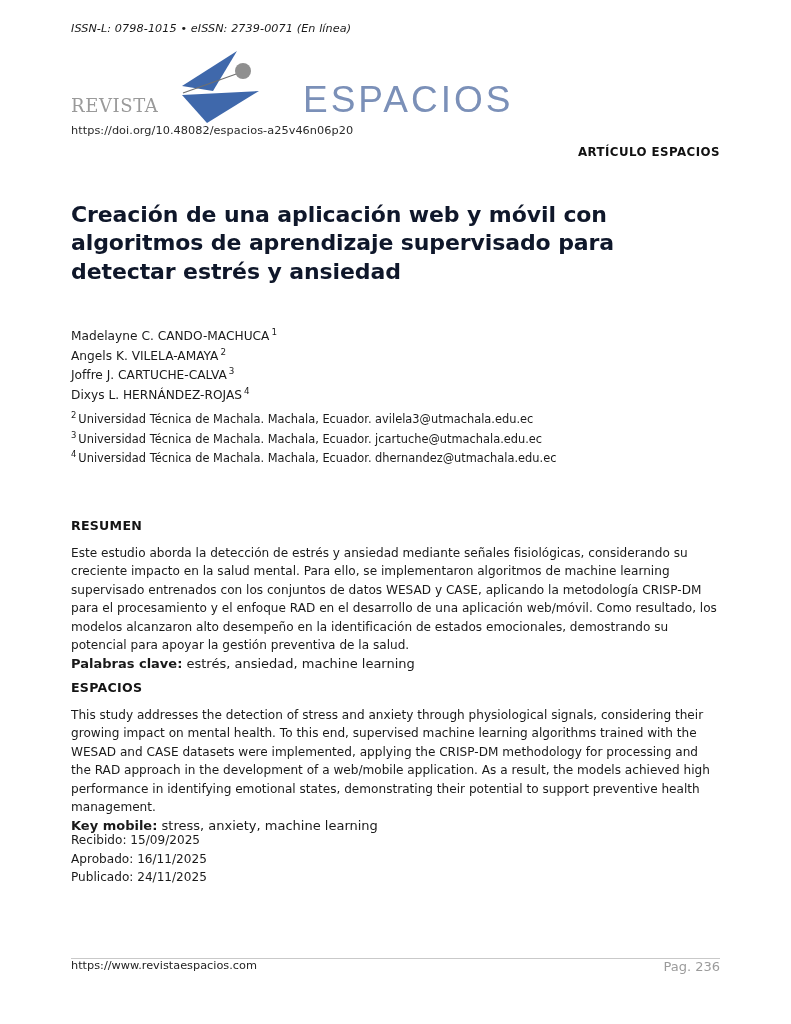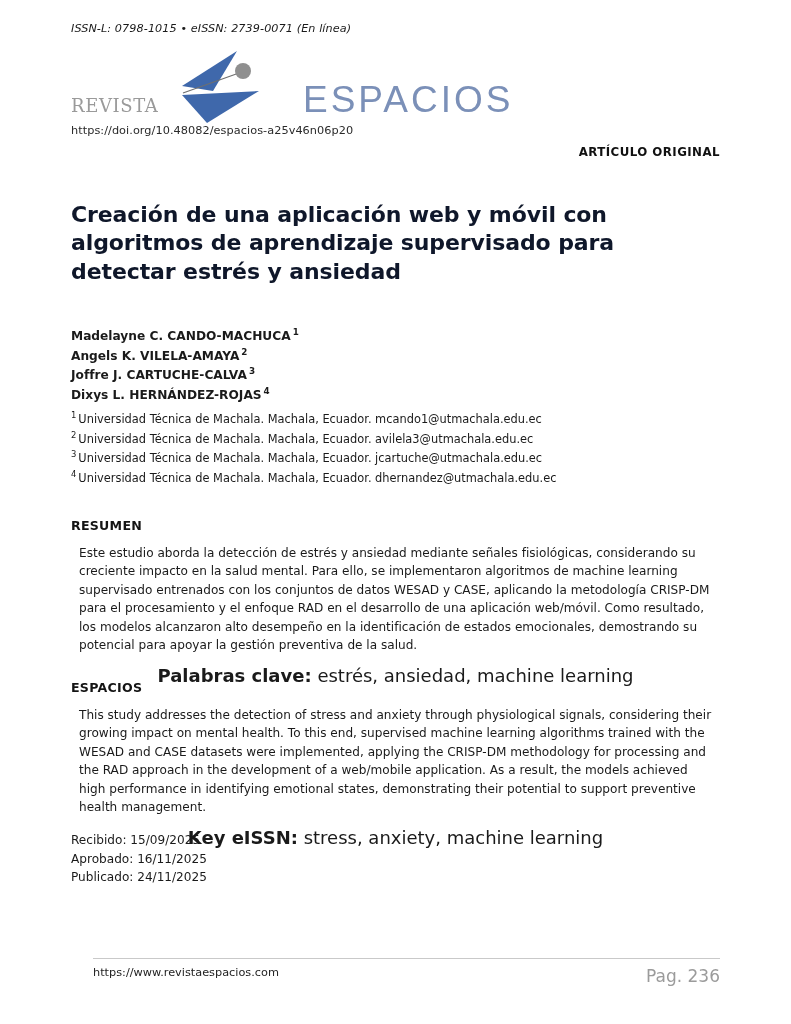--- a/index.html
+++ b/index.html
@@ -128,21 +128,20 @@
 
   
   .authors {
     position: absolute;
     top: 326px;
     left: 0;
     right: 0;
     font-size: 12.2px;
     line-height: 1.52;
     color: #1a1a1a;
-    font-weight: bold;
   }
   .authors .author sup {
     font-size: 0.72em;
     vertical-align: super;
     margin-left: 2px;
   }
 
   .affiliations {
     position: absolute;
     top: 409px;
@@ -164,28 +163,27 @@
     font-weight: 700;
     letter-spacing: 0.25px;
     color: #141414;
     margin: 16px 0 11px 0;
   }
   .sec-body {
     font-size: 12.1px;
     line-height: 1.52;
     color: #1a1a1a;
     text-align: left;
-    margin: 8px;
+    margin: 0;
   }
   .keywords {
-    font-size: 18px;
+    font-size: 13px;
     line-height: 1.52;
     color: #1a1a1a;
     margin: 0;
-    text-align: center;
   }
   .keywords b { font-weight: 700; }
 
   .sec-resumen {
     position: absolute;
     top: 502px;
     left: 0;
     right: 0;
   }
   .sec-abstract {
@@ -206,32 +204,30 @@
   }
 
   
   .footer {
     position: absolute;
     left: 71px;
     right: 71px;
     top: 958px;
     height: 30px;
     border-top: 1px solid #c9c9c9;
-    padding-top: 7px;
     box-sizing: border-box;
-    margin-left: 22px;
   }
   .footer-url {
     float: left;
     font-size: 11.3px;
     color: #222222;
   }
   .footer-page {
     float: right;
-    font-size: 17px;
+    font-size: 13px;
     color: #9b9b9b;
   }
 </style>
 </head>
 <body>
 
 <div class="page">
   <div class="content">
 
     <div class="issn-line">ISSN-L: 0798-1015 • eISSN: 2739-0071 (En línea)</div>
@@ -248,43 +244,40 @@
         <line x1="6" y1="42" x2="62" y2="22" stroke="#6f6f6f" stroke-width="1.1"></line>
 
         <circle cx="66" cy="20" r="8" fill="#8f8f8f"></circle>
       </svg>
 
       <div class="logo-espacios">ESPACIOS</div>
     </div>
 
     <div class="doi-line">https://doi.org/10.48082/espacios-a25v46n06p20</div>
 
-    <div class="article-type">ARTÍCULO ORIGINAL</div>
+    <div class="article-type">ARTÍCULO ESPACIOS</div>
 
     <h1 class="title-es">Creación de una aplicación web y móvil con algoritmos de aprendizaje supervisado para detectar estrés y ansiedad</h1>
 
     <div class="authors">
       <div class="author">
         <span>Madelayne C. CANDO-MACHUCA</span><sup>1</sup>
       </div>
       <div class="author">
         <span>Angels K. VILELA-AMAYA</span><sup>2</sup>
       </div>
       <div class="author">
         <span>Joffre J. CARTUCHE-CALVA</span><sup>3</sup>
       </div>
       <div class="author">
         <span>Dixys L. HERNÁNDEZ-ROJAS</span><sup>4</sup>
       </div>
     </div>
 
     <div class="affiliations">
-      <div class="aff">
-        <sup>1</sup><span>Universidad Técnica de Machala. Machala, Ecuador. mcando1@utmachala.edu.ec</span>
-      </div>
       <div class="aff">
         <sup>2</sup><span>Universidad Técnica de Machala. Machala, Ecuador. avilela3@utmachala.edu.ec</span>
       </div>
       <div class="aff">
         <sup>3</sup><span>Universidad Técnica de Machala. Machala, Ecuador. jcartuche@utmachala.edu.ec</span>
       </div>
       <div class="aff">
         <sup>4</sup><span>Universidad Técnica de Machala. Machala, Ecuador. dhernandez@utmachala.edu.ec</span>
       </div>
     </div>
@@ -294,21 +287,21 @@
       <p class="sec-body">Este estudio aborda la detección de estrés y ansiedad mediante señales fisiológicas, considerando su creciente impacto en la salud mental. Para ello, se implementaron algoritmos de machine learning supervisado entrenados con los conjuntos de datos WESAD y CASE, aplicando la metodología CRISP-DM para el procesamiento y el enfoque RAD en el desarrollo de una aplicación web/móvil. Como resultado, los modelos alcanzaron alto desempeño en la identificación de estados emocionales, demostrando su potencial para apoyar la gestión preventiva de la salud.</p>
       <p class="keywords">
         <b>Palabras clave:</b><span> estrés, ansiedad, machine learning</span>
       </p>
     </section>
 
     <section class="sec-abstract">
       <div class="sec-heading">ESPACIOS</div>
       <p class="sec-body">This study addresses the detection of stress and anxiety through physiological signals, considering their growing impact on mental health. To this end, supervised machine learning algorithms trained with the WESAD and CASE datasets were implemented, applying the CRISP-DM methodology for processing and the RAD approach in the development of a web/mobile application. As a result, the models achieved high performance in identifying emotional states, demonstrating their potential to support preventive health management.</p>
       <p class="keywords">
-        <b>Key eISSN:</b><span> stress, anxiety, machine learning</span>
+        <b>Key mobile:</b><span> stress, anxiety, machine learning</span>
       </p>
     </section>
 
     <div class="dates">
       <div>Recibido: 15/09/2025</div>
       <div>Aprobado: 16/11/2025</div>
       <div>Publicado: 24/11/2025</div>
     </div>
 
   </div>

